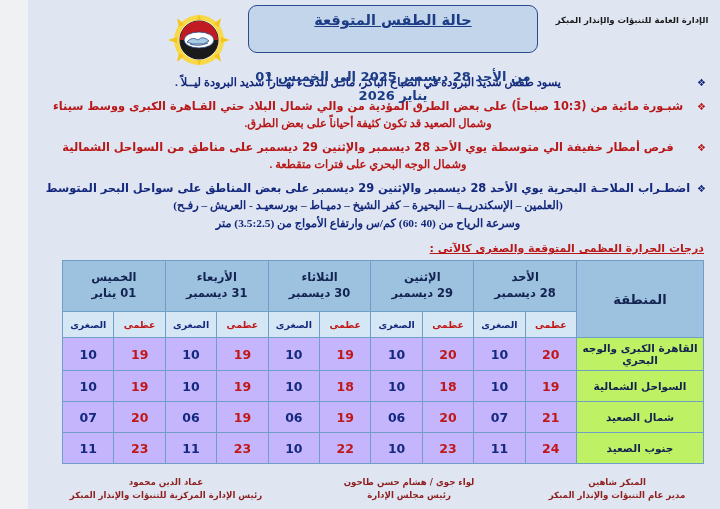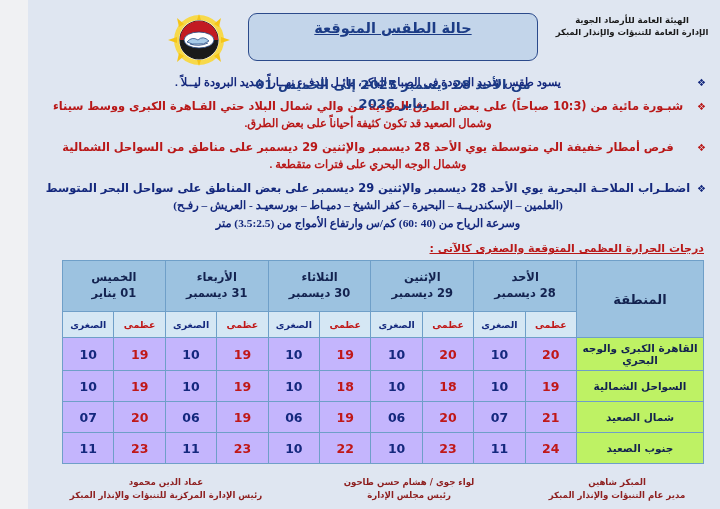--- a/index.html
+++ b/index.html
@@ -37,21 +37,21 @@
     text-align: center;
     color: #1a1a1a;
     line-height: 1.45;
   }
   .org-line1 { font-size: 8.5px; font-weight: bold; letter-spacing: .2px;}
   .org-line2 { font-size: 8.5px; font-weight: bold; letter-spacing: .2px;}
 
   .title-box {
     position: absolute;
     right: 182px;
-    top: 13px;
+    top: 5px;
     width: 290px;
     height: 48px;
     background: #c3d5ea;
     border: 1.6px solid #2b4a8b;
     border-radius: 9px;
     box-sizing: border-box;
     text-align: center;
     padding-top: 4px;
   }
   .title-main {
@@ -199,21 +199,20 @@
   .sig-left  { width: 150px; }
 </style>
 </head>
 <body>
 
 <div class="page">
 
   <div class="header">
 
     <div class="org-block">
-      <div class="org-line1">الهيئة العامة للأرصاد الجوية</div>
       <div class="org-line2">الإدارة العامة للتنبؤات والإنذار المبكر</div>
     </div>
 
     <div class="title-box">
       <div class="title-main">حالة الطقس المتوقعة</div>
       <div class="title-sub">من الأحد 28 ديسمبر 2025 إلى الخميس 01 يناير 2026</div>
     </div>
 
     <div class="logo">
       <svg width="62" height="52" viewBox="0 0 62 52">

